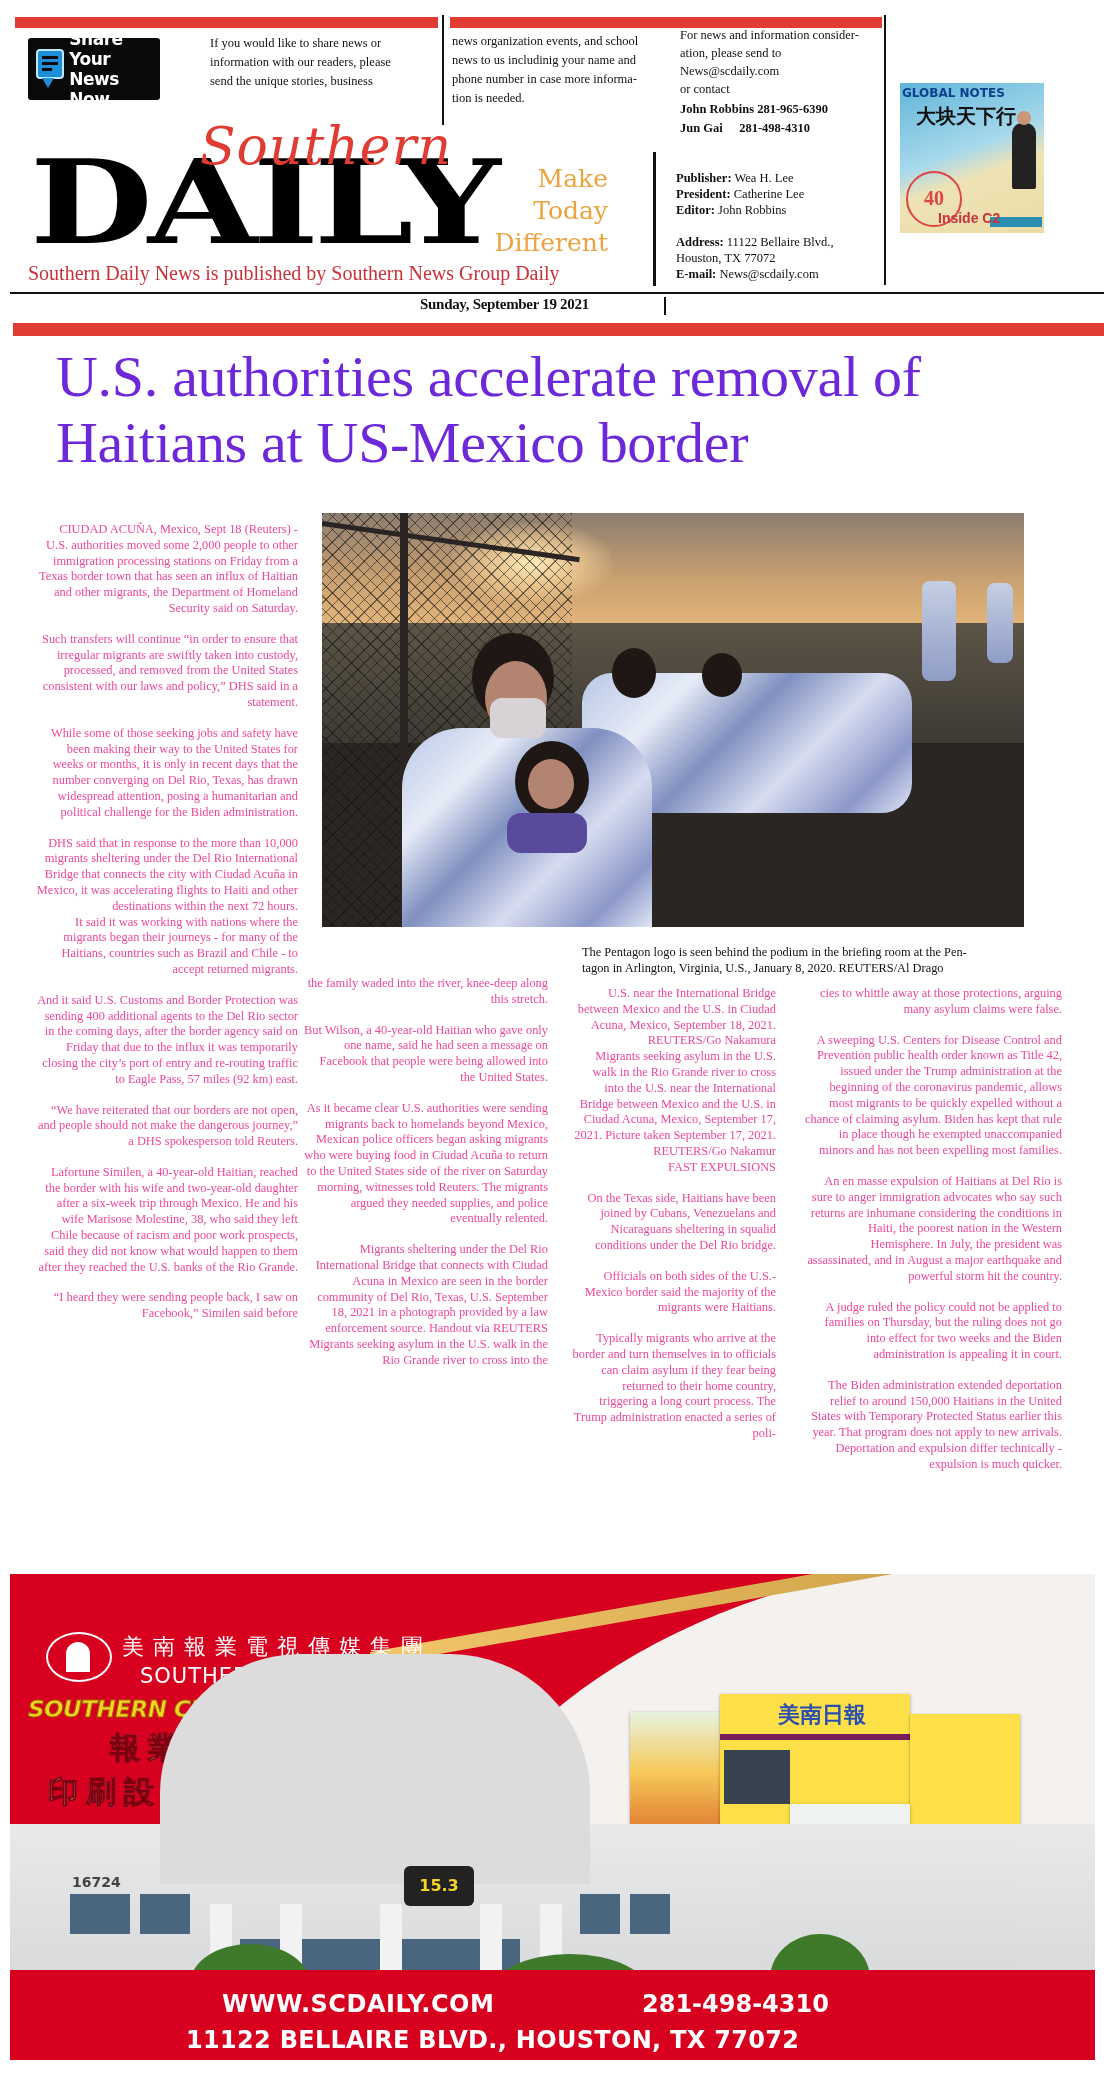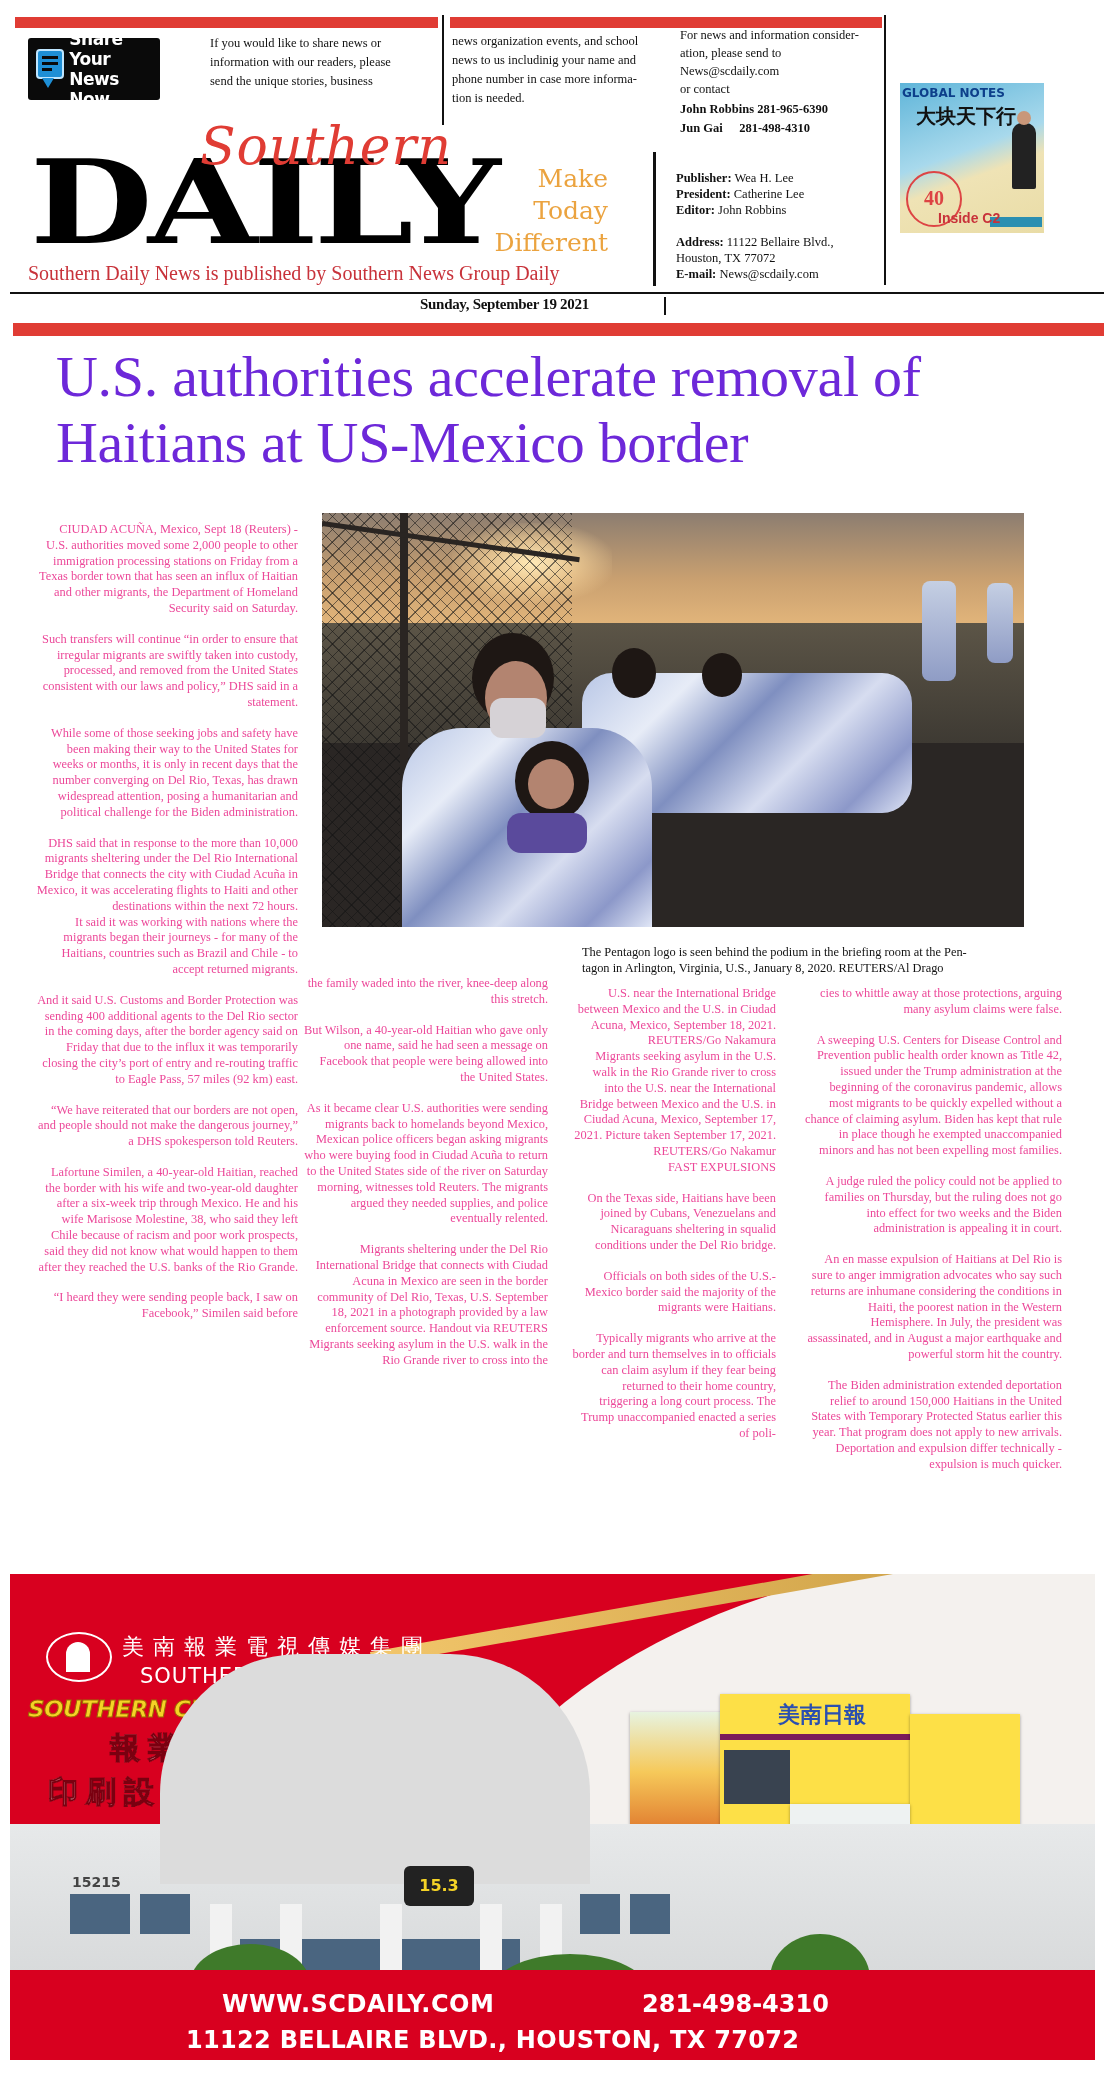--- a/index.html
+++ b/index.html
@@ -217,28 +217,28 @@
   <p>Migrants sheltering under the Del Rio International Bridge that connects with Ciudad Acuna in Mexico are seen in the border community of Del Rio, Texas, U.S. September 18, 2021 in a photograph provided by a law enforcement source. Handout via REUTERS
 Migrants seeking asylum in the U.S. walk in the Rio Grande river to cross into the</p>
 </div>
 
 <div id="col3" class="col">
   <p>U.S. near the International Bridge between Mexico and the U.S. in Ciudad Acuna, Mexico, September 18, 2021. REUTERS/Go Nakamura
 Migrants seeking asylum in the U.S. walk in the Rio Grande river to cross into the U.S. near the International Bridge between Mexico and the U.S. in Ciudad Acuna, Mexico, September 17, 2021. Picture taken September 17, 2021. REUTERS/Go Nakamur
 FAST EXPULSIONS</p>
   <p>On the Texas side, Haitians have been joined by Cubans, Venezuelans and Nicaraguans sheltering in squalid conditions under the Del Rio bridge.</p>
   <p>Officials on both sides of the U.S.-Mexico border said the majority of the migrants were Haitians.</p>
-  <p>Typically migrants who arrive at the border and turn themselves in to officials can claim asylum if they fear being returned to their home country, triggering a long court process. The Trump unaccompanied enacted a series of poli-</p>
+  <p>Typically migrants who arrive at the border and turn themselves in to officials can claim asylum if they fear being returned to their home country, triggering a long court process. The Trump administration enacted a series of poli-</p>
 </div>
 
 <div id="col4" class="col">
   <p>cies to whittle away at those protections, arguing many asylum claims were false.</p>
   <p>A sweeping U.S. Centers for Disease Control and Prevention public health order known as Title 42, issued under the Trump administration at the beginning of the coronavirus pandemic, allows most migrants to be quickly expelled without a chance of claiming asylum. Biden has kept that rule in place though he exempted unaccompanied minors and has not been expelling most families.</p>
+  <p>An en masse expulsion of Haitians at Del Rio is sure to anger immigration advocates who say such returns are inhumane considering the conditions in Haiti, the poorest nation in the Western Hemisphere. In July, the president was assassinated, and in August a major earthquake and powerful storm hit the country.</p>
   <p>A judge ruled the policy could not be applied to families on Thursday, but the ruling does not go into effect for two weeks and the Biden administration is appealing it in court.</p>
-  <p>An en masse expulsion of Haitians at Del Rio is sure to anger immigration advocates who say such returns are inhumane considering the conditions in Haiti, the poorest nation in the Western Hemisphere. In July, the president was assassinated, and in August a major earthquake and powerful storm hit the country.</p>
   <p>The Biden administration extended deportation relief to around 150,000 Haitians in the United States with Temporary Protected Status earlier this year. That program does not apply to new arrivals. Deportation and expulsion differ technically - expulsion is much quicker.</p>
 </div>
 
 <div id="ad" class="abs">
   <div class="swoosh"></div>
   <div class="gold"></div>
 
   <div class="logo-circle"></div>
   <div class="cn-group">美南報業電視傳媒集團</div>
   <div class="en-group">SOUTHERN NEWS GROUP</div>
@@ -268,21 +268,21 @@
     <div class="glass" style="left:620px;top:70px;width:40px;height:40px;"></div>
   </div>
   <div class="rotunda"></div>
   <div class="glass" style="left:230px;top:365px;width:280px;height:90px;"></div>
   <div class="column" style="left:200px;top:330px;height:130px;"></div>
   <div class="column" style="left:270px;top:330px;height:130px;"></div>
   <div class="column" style="left:370px;top:330px;height:130px;"></div>
   <div class="column" style="left:470px;top:330px;height:130px;"></div>
   <div class="column" style="left:530px;top:330px;height:130px;"></div>
   <div style="position:absolute;left:394px;top:292px;width:70px;height:40px;background:#222;color:#f5d326;font-family:'DejaVu Sans',sans-serif;font-weight:bold;font-size:16px;text-align:center;line-height:40px;border-radius:6px;">15.3</div>
-  <div class="num-1122" style="top:300px;">15215</div>
+  <div class="num-1122" style="top:300px;">16724</div>
   <div class="tree" style="left:180px;top:370px;width:120px;height:80px;"></div>
   <div class="tree" style="left:480px;top:380px;width:160px;height:80px;"></div>
   <div class="tree" style="left:760px;top:360px;width:100px;height:90px;"></div>
 
   <div class="addr-panel"></div>
   <div class="url-line">WWW.SCDAILY.COM</div>
   <div class="phone-line">281-498-4310</div>
   <div class="addr-line">11122 BELLAIRE BLVD., HOUSTON, TX 77072</div>
 </div>
 

